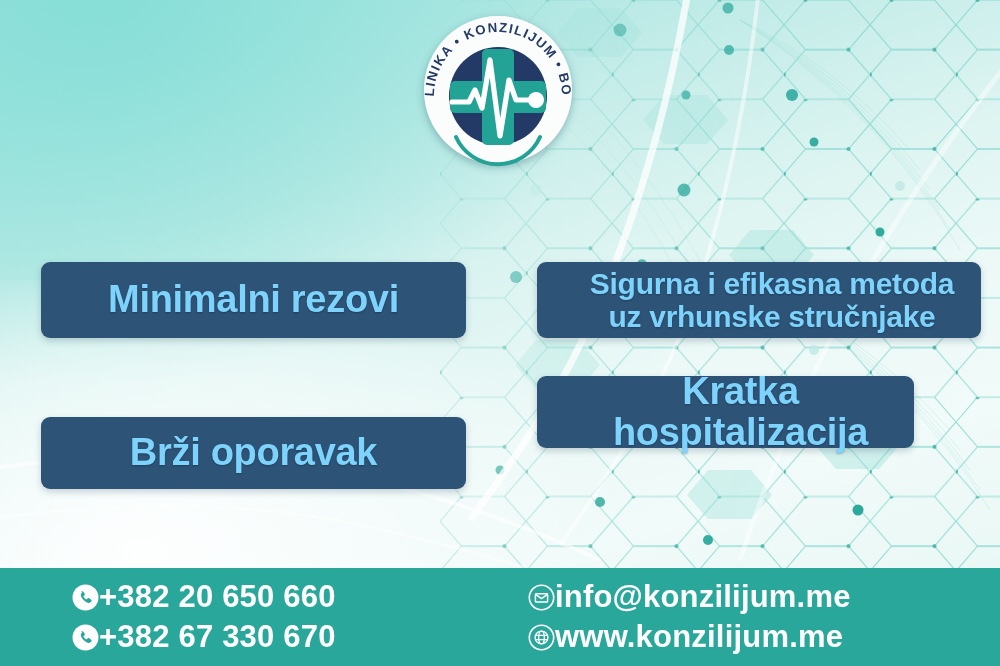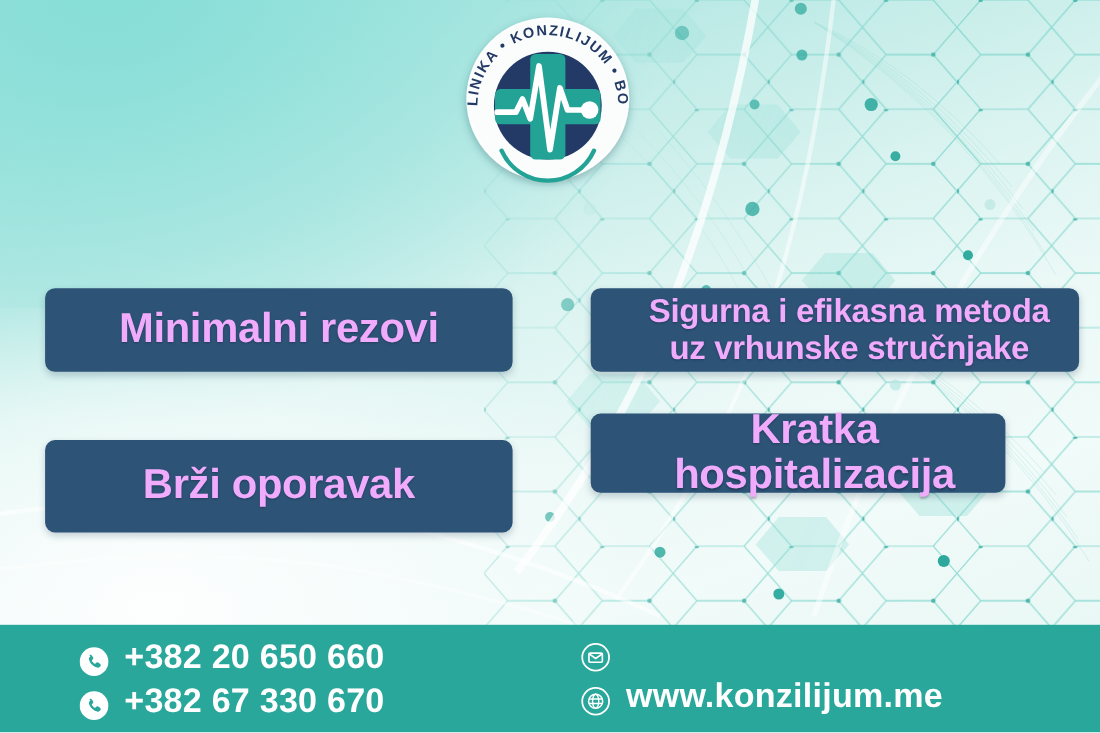--- a/index.html
+++ b/index.html
@@ -80,21 +80,21 @@
   .feature-box {
     position: absolute;
     background: #2d5377;
     border-radius: 9px;
     box-shadow: 0 3px 7px rgba(26,55,82,0.22);
     display: flex;
     align-items: center;
     justify-content: center;
   }
   .feature-box .label {
-    color: #f0abfc;
+    color: #7dd3fc;
     font-weight: bold;
     text-align: center;
     line-height: 1.08;
     letter-spacing: -0.3px;
     white-space: pre-line;
     text-shadow: 0 1px 2px rgba(0,0,0,0.25);
   }
 
   #box-minimalni {
     left: 41px; top: 262px; width: 425px; height: 76px;
@@ -104,21 +104,21 @@
   #box-sigurna {
     left: 537px; top: 262px; width: 418px; height: 76px; padding-left: 26px;
   }
   #box-sigurna .label {
     font-size: 30px;
     width: 450px;
     line-height: 1.1;
   }
 
   #box-brzi {
-    left: 41px; top: 400px; width: 425px; height: 84px;
+    left: 41px; top: 417px; width: 425px; height: 72px;
   }
   #box-brzi .label { font-size: 38px; }
 
   #box-kratka {
     left: 537px; top: 376px; width: 347px; height: 72px; padding-left: 30px;
   }
   #box-kratka .label { font-size: 38px; width: 436px; }
 
   
   .footer {
@@ -135,22 +135,22 @@
     display: flex;
     flex-direction: column;
     justify-content: center;
     gap: 4px;
   }
   #footer-col-phone { margin-left: 72px; width: 450px; }
   #footer-col-web { margin-left: 6px; }
 
   .contact-row {
     display: flex;
-    align-items: flex-end;
-    gap: 14px;
+    align-items: center;
+    gap: 0;
   }
   .contact-row .ct-text {
     color: #ffffff;
     font-size: 31px;
     font-weight: bold;
     letter-spacing: 0.2px;
     white-space: nowrap;
   }
   .ct-icon {
     width: 27px;
@@ -349,20 +349,21 @@
 
     <div class="footer-col" id="footer-col-web">
       <div class="contact-row">
         <span class="ct-icon">
           <svg viewBox="0 0 27 27">
             <circle cx="13.5" cy="13.5" r="12.2" fill="none" stroke="#ffffff" stroke-width="1.6"></circle>
             <rect x="7.4" y="9.8" width="12.2" height="8.2" rx="1.1" fill="none" stroke="#ffffff" stroke-width="1.5"></rect>
             <path d="M7.6 10.4 L13.5 14.6 L19.4 10.4" fill="none" stroke="#ffffff" stroke-width="1.5" stroke-linecap="round" stroke-linejoin="round"></path>
           </svg>
         </span>
+        <span class="ct-text">info@konzilijum.me</span>
       </div>
       <div class="contact-row">
         <span class="ct-icon">
           <svg viewBox="0 0 27 27">
             <circle cx="13.5" cy="13.5" r="12.2" fill="none" stroke="#ffffff" stroke-width="1.6"></circle>
             <circle cx="13.5" cy="13.5" r="6.4" fill="none" stroke="#ffffff" stroke-width="1.4"></circle>
             <ellipse cx="13.5" cy="13.5" rx="2.8" ry="6.4" fill="none" stroke="#ffffff" stroke-width="1.3"></ellipse>
             <path d="M7.4 11.4 H19.6 M7.4 15.6 H19.6" stroke="#ffffff" stroke-width="1.3"></path>
           </svg>
         </span>

